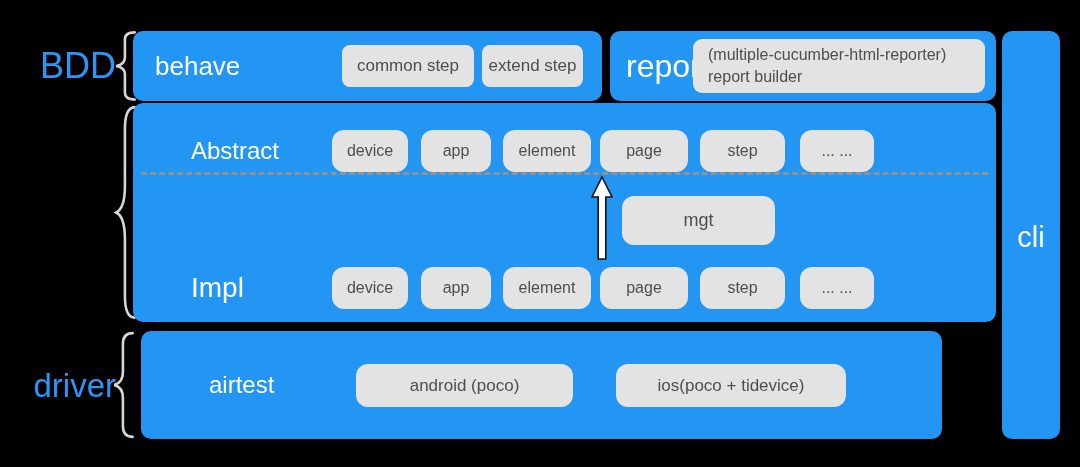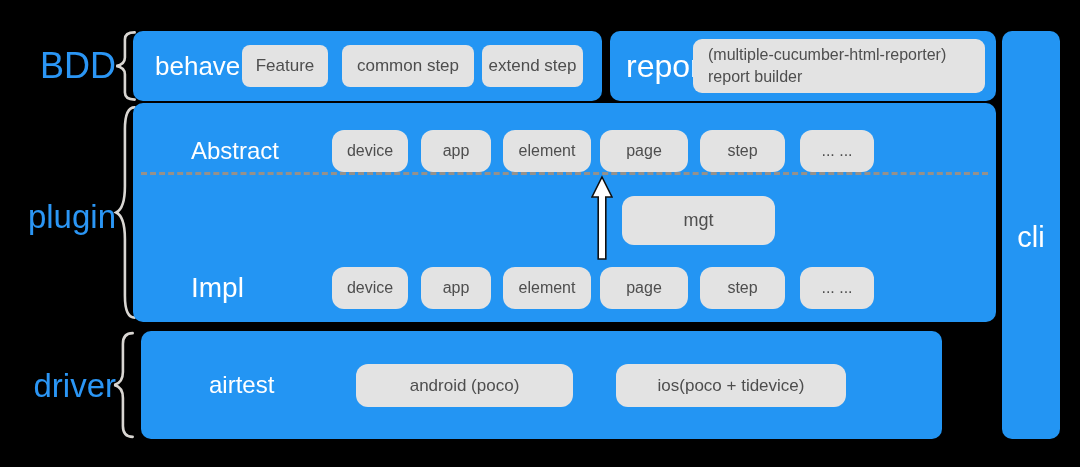--- a/index.html
+++ b/index.html
@@ -55,42 +55,40 @@
     font-size: 16px;
     line-height: 1.35;
   }
 </style>
 </head>
 <body>
 
 <div id="stage">
 
   <div class="side-label" style="left:18px; top:46px; width:98px; font-size:36px; line-height:40px;">BDD</div>
-  <div class="side-label" style="left:10px; top:197px; width:106px; font-size:33px; line-height:40px;">plugin</div>
   <div class="side-label" style="left:10px; top:366px; width:106px; font-size:33px; line-height:40px;">driver</div>
 
   <div class="brace" style="left:113px; top:31px; width:26px; height:70px;">
     <svg viewBox="0 0 24 100" preserveAspectRatio="none">
       <path d="M 20 2 Q 11 2 11 12 L 11 38 Q 11 48 3 50 Q 11 52 11 62 L 11 88 Q 11 98 20 98" fill="none" stroke="currentColor" stroke-width="2.6" stroke-linecap="round" vector-effect="non-scaling-stroke"></path>
     </svg>
   </div>
   <div class="brace" style="left:113px; top:103px; width:26px; height:219px;">
     <svg viewBox="0 0 24 100" preserveAspectRatio="none">
       <path d="M 20 2 Q 11 2 11 12 L 11 38 Q 11 48 3 50 Q 11 52 11 62 L 11 88 Q 11 98 20 98" fill="none" stroke="currentColor" stroke-width="2.6" stroke-linecap="round" vector-effect="non-scaling-stroke"></path>
     </svg>
   </div>
   <div class="brace" style="left:111px; top:331px; width:26px; height:108px;">
     <svg viewBox="0 0 24 100" preserveAspectRatio="none">
       <path d="M 20 2 Q 11 2 11 12 L 11 38 Q 11 48 3 50 Q 11 52 11 62 L 11 88 Q 11 98 20 98" fill="none" stroke="currentColor" stroke-width="2.6" stroke-linecap="round" vector-effect="non-scaling-stroke"></path>
     </svg>
   </div>
 
   <div class="box" style="left:133px; top:31px; width:469px; height:70px;">
     <div class="white-label" style="left:22px; top:0; height:70px; line-height:70px; font-size:26px;">behave</div>
-    <div class="chip rounded" style="left:109px; top:14px; width:86px; height:42px;">Feature</div>
     <div class="chip rounded" style="left:209px; top:14px; width:132px; height:42px;">common step</div>
     <div class="chip rounded" style="left:349px; top:14px; width:101px; height:42px;">extend step</div>
   </div>
 
   <div class="box" style="left:610px; top:31px; width:386px; height:70px;">
     <div class="white-label" style="left:16px; top:0; height:70px; line-height:70px; font-size:32px;">report</div>
     <div class="report-chip" style="left:83px; top:8px; width:277px; height:54px;">
       <div>(multiple-cucumber-html-reporter)</div>
       <div>report builder</div>
     </div>

